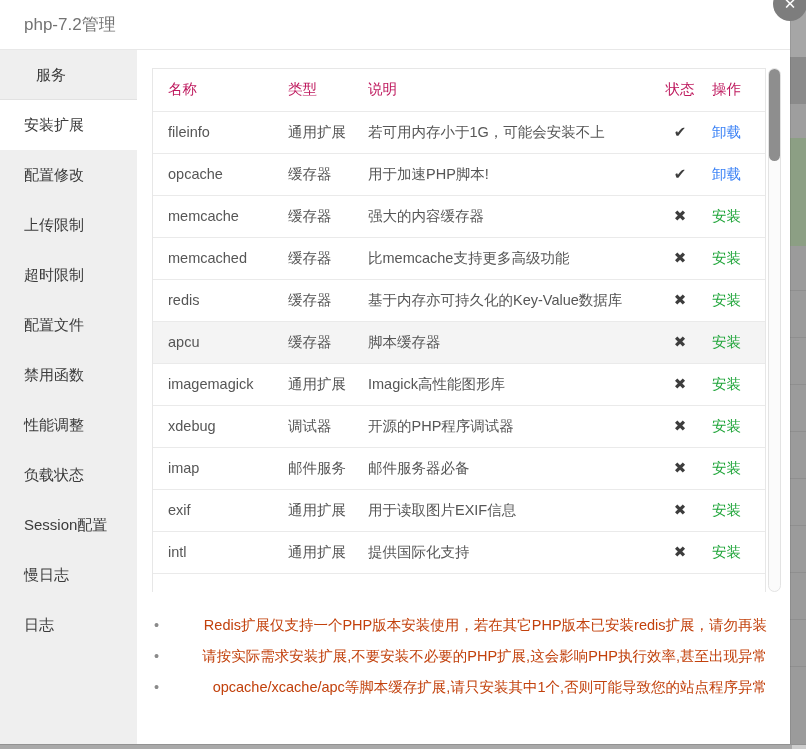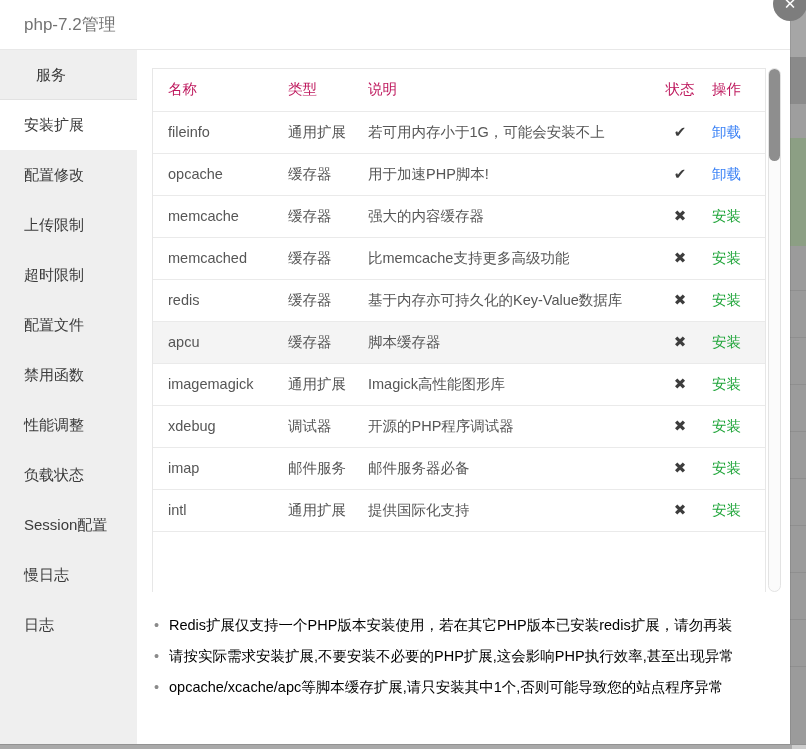--- a/index.html
+++ b/index.html
@@ -57,21 +57,21 @@
   .op-link { text-decoration:none; font-size:14.5px; cursor:pointer; }
   .op-link.install { color:#20a53a; }
   .op-link.uninstall { color:#3b82f6; }
 
   
   .vtrack { position:absolute; left:768px; top:68px; width:13px; height:524px; background:#fbfbfb; border:1px solid #e3e3e3; border-radius:7px; z-index:5; }
   .vthumb { position:absolute; left:0; top:0; width:11px; height:92px; background:#8e8e8e; border-radius:6px; cursor:pointer; }
 
   
   .notes { position:absolute; left:152px; top:610px; width:615px; }
-  .notes li { list-style:none; position:relative; padding-left:17px; line-height:31px; font-size:14.5px; color:#000000; white-space:nowrap; }
+  .notes li { list-style:none; position:relative; padding-left:17px; line-height:31px; font-size:14.5px; color:#c2410c; white-space:nowrap;text-align:right; }
   .notes li::before { content:"•"; position:absolute; left:2px; color:#8a8a8a; }
 
   
   .hbar { position:absolute; left:0; top:744px; width:806px; height:5px; background:#a9a9a9; border-top:1px solid #929292; z-index:10; }
   .hbar .corner { position:absolute; right:0; top:0; width:14px; height:5px; background:#cdcdcd; }
 </style>
 </head>
 <body>
 
 <div class="bg-strip">
@@ -179,20 +179,27 @@
     <td class="col-op"><a class="op-link install">安装</a></td>
   </tr>
           <tr>
     <td class="col-name">imap</td>
     <td class="col-type">邮件服务</td>
     <td class="col-desc">邮件服务器必备</td>
     <td class="col-status"><span class="status-ic">✖</span></td>
     <td class="col-op"><a class="op-link install">安装</a></td>
   </tr>
           <tr>
+    <td class="col-name">exif</td>
+    <td class="col-type">通用扩展</td>
+    <td class="col-desc">用于读取图片EXIF信息</td>
+    <td class="col-status"><span class="status-ic">✖</span></td>
+    <td class="col-op"><a class="op-link install">安装</a></td>
+  </tr>
+          <tr>
     <td class="col-name">intl</td>
     <td class="col-type">通用扩展</td>
     <td class="col-desc">提供国际化支持</td>
     <td class="col-status"><span class="status-ic">✖</span></td>
     <td class="col-op"><a class="op-link install">安装</a></td>
   </tr>
         </tbody>
     </table>
   </div>
 

